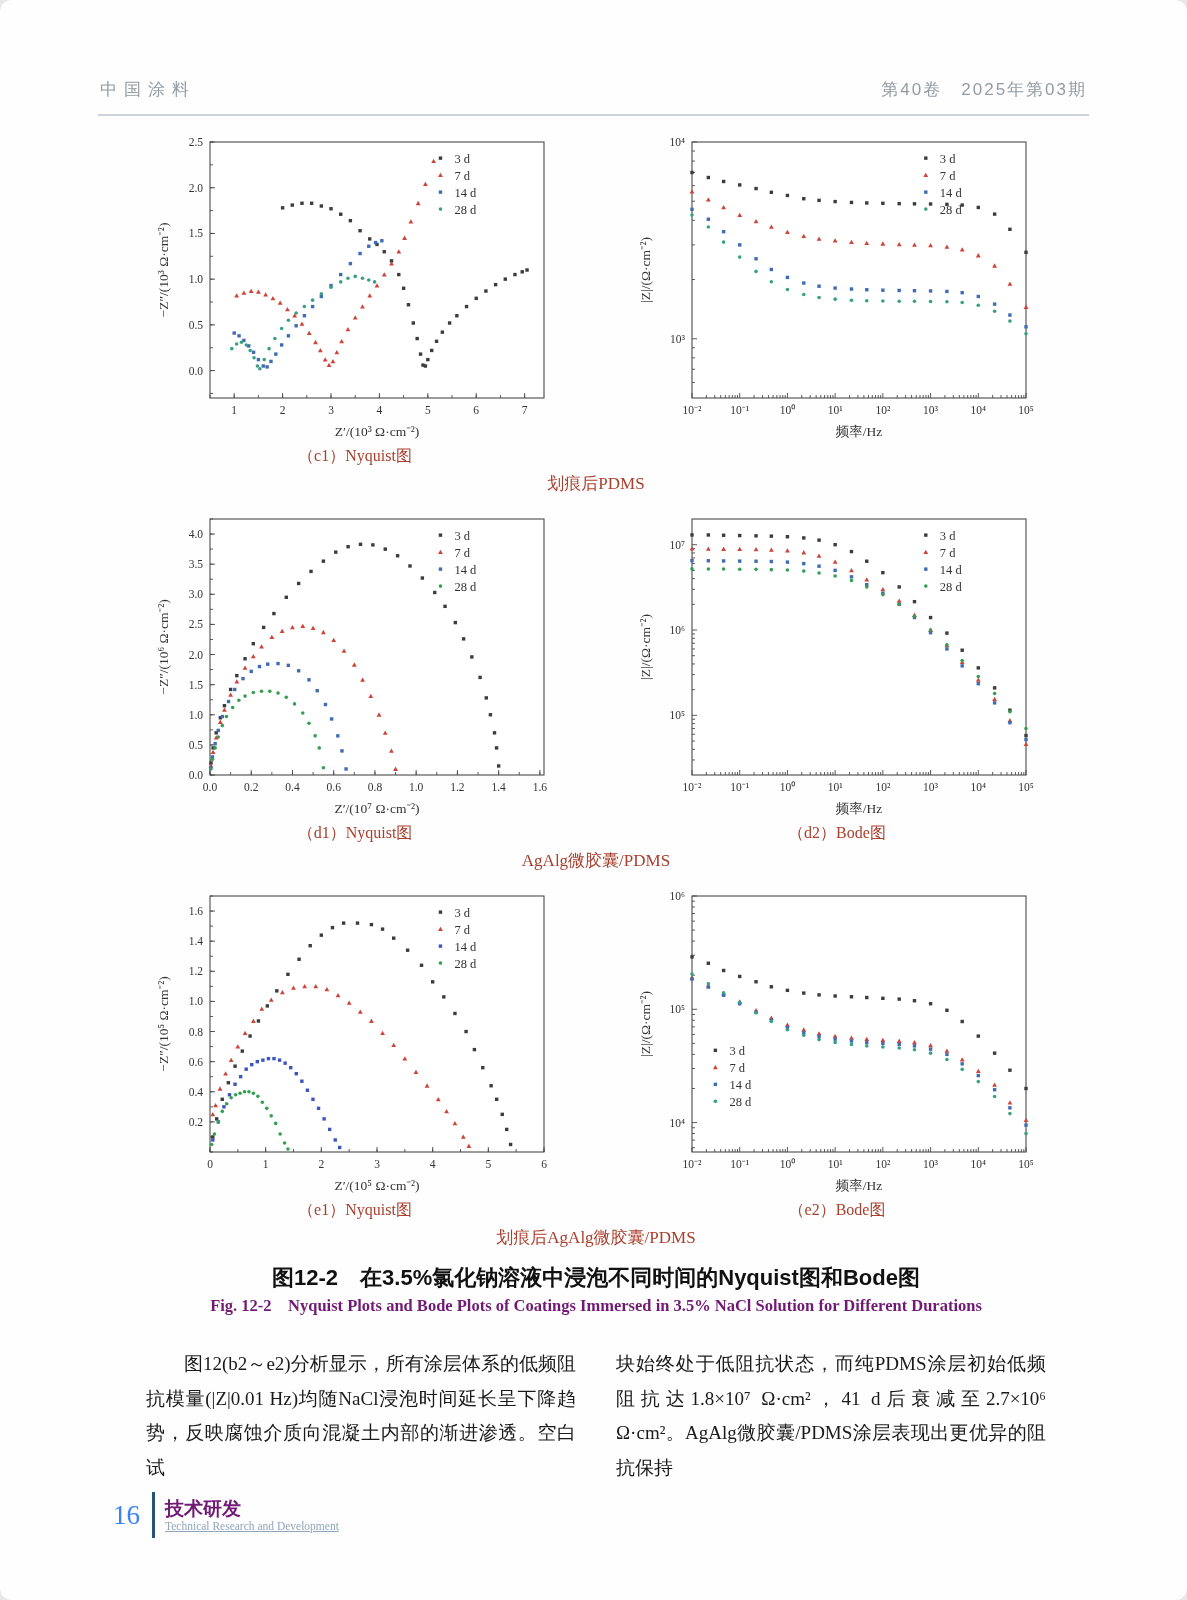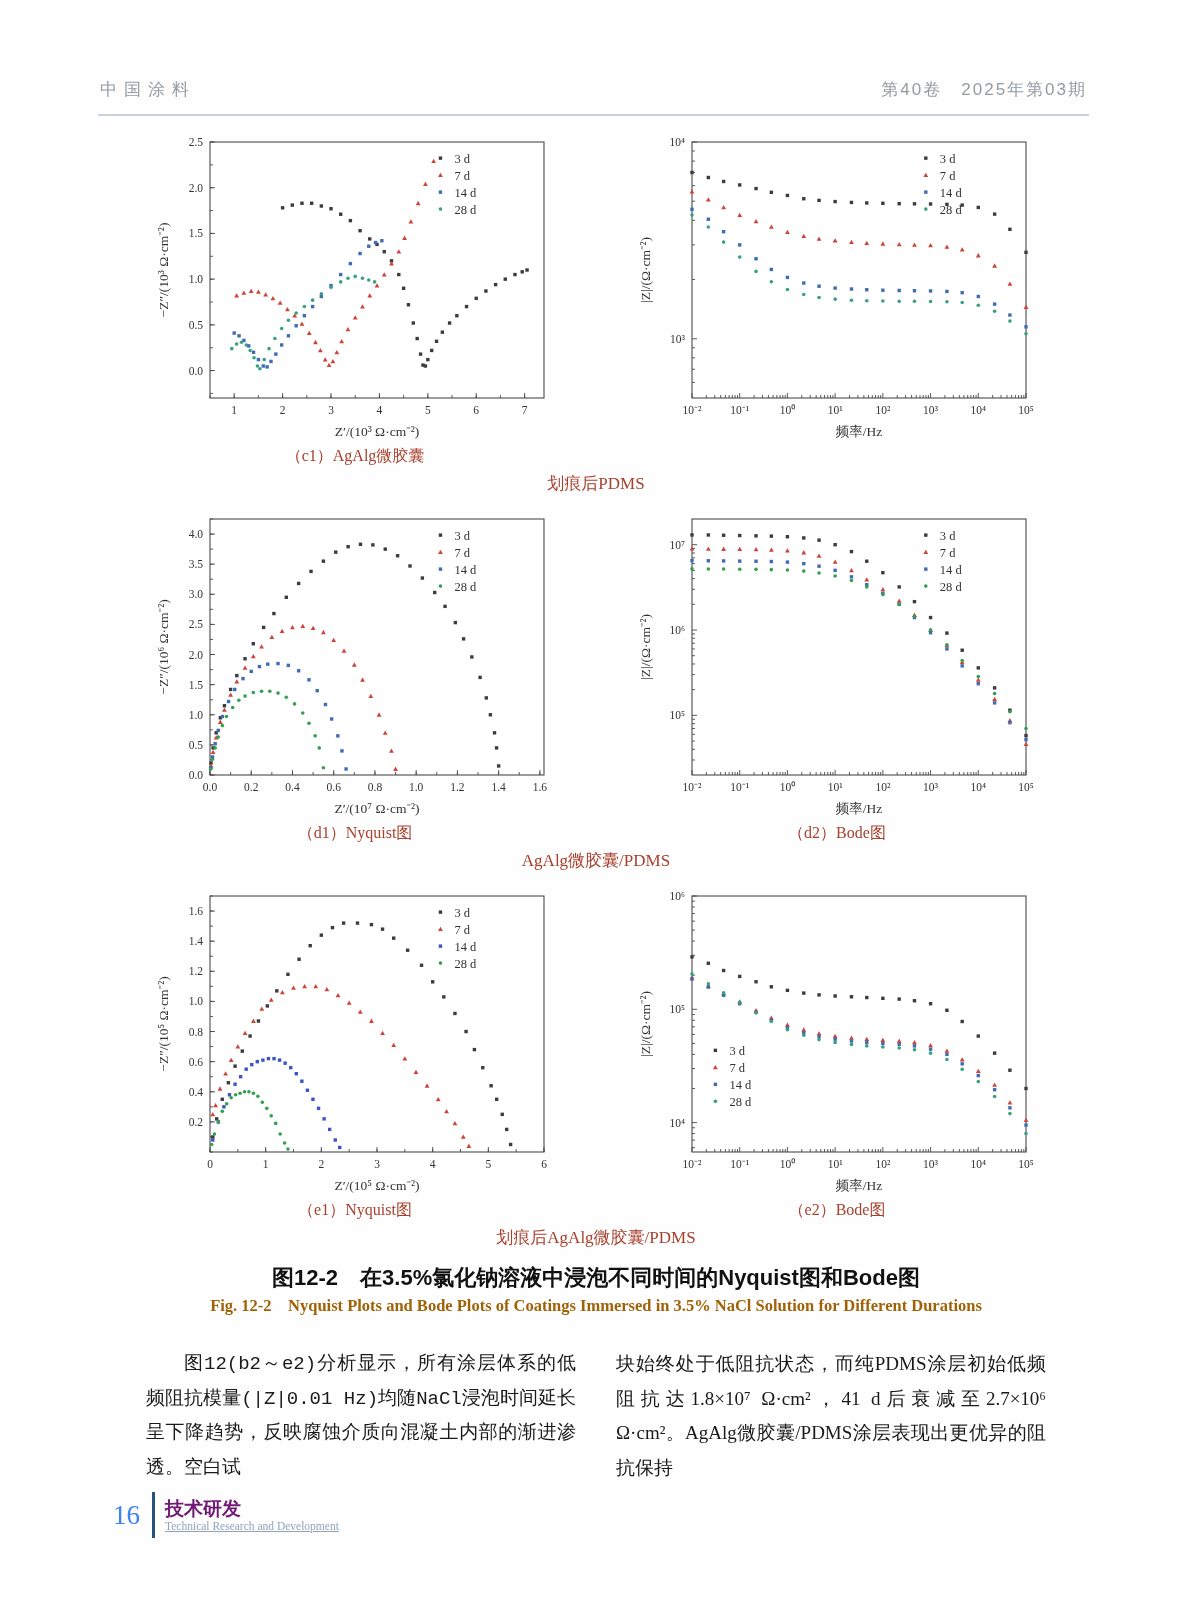--- a/index.html
+++ b/index.html
@@ -1,38 +1,38 @@
 <!DOCTYPE html>
 <html><head>
 <meta charset="utf-8">
 <style>
   html,body{margin:0;padding:0;background:#e8e8e8;}
   .page{position:relative;width:1187px;height:1600px;margin:0 auto;background:#fefefe;
-        font-family:"Liberation Serif",serif;color:#222;overflow:hidden;}
+        font-family:"Liberation Serif",serif;color:#222;overflow:hidden;border-radius:12px;}
   .page-header{position:absolute;top:78px;left:100px;right:100px;display:flex;
         justify-content:space-between;align-items:flex-end;
         font-family:"Liberation Sans",sans-serif;color:#939ba3;font-size:17px;}
   .journal-name{letter-spacing:7px;}
   .issue-info{letter-spacing:2px;}
   .header-rule{position:absolute;top:114px;left:98px;right:98px;height:0;
         border-top:2px solid #ccd2d7;}
   .content{position:absolute;top:128px;left:146px;width:900px;}
   .charts-row{display:flex;justify-content:space-between;}
   .fig{width:418px;text-align:center;}
   .fig-caption{margin:0;padding:0;color:#a8402e;font-size:16px;}
   .group-label{text-align:center;color:#a8402e;font-size:17px;margin:5px 0 10px 0;}
   .main-caption-zh{margin:14px 0 2px 0;text-align:center;font-weight:bold;font-size:22px;
         font-family:"Liberation Sans",sans-serif;color:#111;}
   .main-caption-en{margin:2px 0 0 0;text-align:center;font-weight:bold;font-size:16.5px;
-        font-family:"Liberation Serif",serif;color:#a16207;}
+        font-family:"Liberation Serif",serif;color:#701a75;}
   .body-text{display:flex;gap:40px;margin-top:30px;font-size:19px;line-height:1.82;
         text-align:justify;color:#1a1a1a;}
   .body-col{width:430px;}
   .body-col p{margin:0;}
-  .col-left p{text-indent:2em;font-family:Liberation Mono, monospace;}
+  .col-left p{text-indent:2em;}
   .page-footer{position:absolute;left:113px;bottom:62px;display:flex;align-items:center;}
   .page-num{font-size:27px;color:#3b82f6;margin-right:12px;font-family:"Liberation Serif",serif;}
   .footer-bar{width:3px;height:46px;background:#28517c;margin-right:10px;}
   .footer-section-zh{font-family:"Liberation Sans",sans-serif;font-weight:bold;
         font-size:19px;color:#701a75;line-height:1.15;}
   .footer-section-en{font-size:11.5px;color:#90a5bb;text-decoration:underline;}
   svg{display:block;margin:0 auto;}
 </style>
 </head>
 <body>
@@ -238,21 +238,21 @@
               <g fill="#3f6cb5">
                 <rect x="288.76" y="62.42" width="3.4" height="3.4"></rect>
               </g>
               <text x="304.46" y="68.62" text-anchor="start" font-size="12.5" fill="#333" font-family="&quot;Liberation Serif&quot;, serif">14 d</text>
               <g fill="#38a183">
                 <circle cx="290.46" cy="81.12" r="1.8"></circle>
               </g>
               <text x="304.46" y="85.62" text-anchor="start" font-size="12.5" fill="#333" font-family="&quot;Liberation Serif&quot;, serif">28 d</text>
             </svg>
           </div>
-        <p class="fig-caption">（c1）AgAlg微胶囊</p>
+        <p class="fig-caption">（c1）Nyquist图</p>
       </div>
       <div class="fig">
         <div>
             <svg width="410" height="318">
               <rect x="60" y="14" width="334" height="256" fill="#ffffff" stroke="#4a4a4a" stroke-width="1.1"></rect>
               <line x1="60" y1="270" x2="60" y2="265" stroke="#4a4a4a" stroke-width="0.9"></line>
               <text x="60" y="286" text-anchor="middle" font-size="11.5" fill="#333" font-family="&quot;Liberation Serif&quot;, serif">10⁻²</text>
               <line x1="107.71428571428571" y1="270" x2="107.71428571428571" y2="265" stroke="#4a4a4a" stroke-width="0.9"></line>
               <text x="107.71428571428571" y="286" text-anchor="middle" font-size="11.5" fill="#333" font-family="&quot;Liberation Serif&quot;, serif">10⁻¹</text>
               <line x1="155.42857142857142" y1="270" x2="155.42857142857142" y2="265" stroke="#4a4a4a" stroke-width="0.9"></line>

